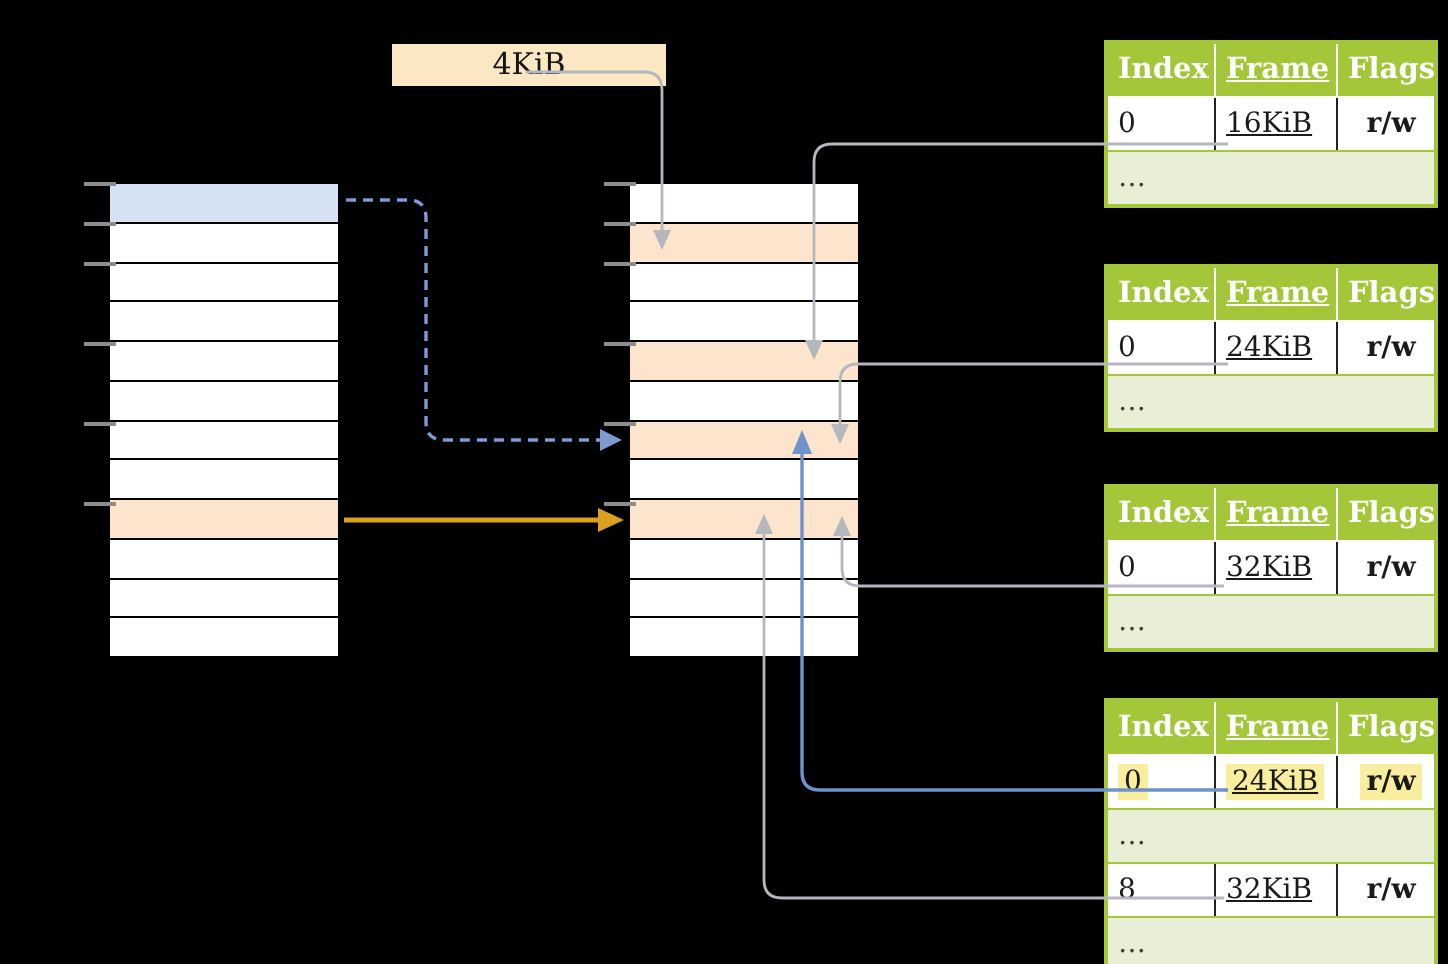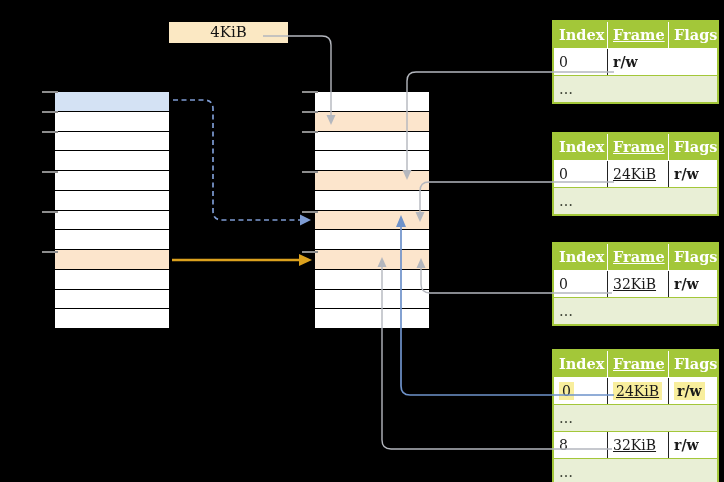--- a/index.html
+++ b/index.html
@@ -3,21 +3,21 @@
 <meta charset="utf-8">
 <style>
   html,body { margin:0; padding:0; background:#000; }
   #canvas {
     position:relative; width:724px; height:482px; overflow:hidden;
     background:var(--background,#000);
     font-family:"DejaVu Serif","Liberation Serif",serif;
   }
   
   .size-label {
-    position:absolute; left:169px; top:22px; width:119px; height:21px;
+    position:absolute; left:196px; top:22px; width:137px; height:21px;
     background:var(--label-bg); color:#141414; font-size:15px;
     text-align:center; line-height:21px; z-index:2;
   }
   
   .memcol { position:absolute; width:118px; height:241px; z-index:1; }
   .memtable {
     position:relative; width:100%; height:100%; box-sizing:border-box;
     border:2px solid var(--memory-border); background:#fff;
     display:grid; grid-template-rows:repeat(12,1fr);
   }
@@ -37,21 +37,21 @@
   .prow { display:flex; height:26px; line-height:26px; }
   .prow + .prow { border-top:1px solid var(--table-green); }
   .prow.header { background:var(--table-green); border-top:none; border-bottom:1.5px solid #fff; }
   .prow.header + .prow { border-top:none; }
   .pcell {
     box-sizing:border-box; padding-left:5px; font-size:14px; color:#1a1a1a;
     overflow:hidden; white-space:nowrap;
   }
   .pcell.c0 { width:54px; }
   .pcell.c1 { width:61px;text-decoration:underline; }
-  .pcell.c2 { flex:1; }
+  .pcell.c2 { flex:1;text-align:center; }
   .prow.header .pcell { color:#fff; font-weight:bold; font-size:14.5px; border-right:1px solid #fff; }
   .prow.header .pcell.c2 { border-right:none; }
   .prow.data .pcell { border-right:1px solid #222; }
   .prow.data .pcell.c2 { border-right:none;font-weight:bold; }
   .prow.ellipsis { background:var(--row-light-green); }
   .prow.ellipsis .pcell { color:#3c4134; }
   .hl { background:var(--yellow-highlight); padding:1px 3px; }
   
   #overlay { position:absolute; left:0; top:0; z-index:5; pointer-events:none; }
   #overlay path { fill:none; }
@@ -119,20 +119,21 @@
 
   <div id="ptables">
       <div class="ptable" style="top: 20px;">
         <div class="prow header">
           <div class="pcell c0">Index</div>
           <div class="pcell c1">Frame</div>
           <div class="pcell c2">Flags</div>
         </div>
         <div class="prow data">
           <div class="pcell c0">0</div>
+          <div class="pcell c1">16KiB</div>
           <div class="pcell c2">r/w</div>
         </div>
         <div class="prow ellipsis">
           <div class="pcell c0">…</div>
           <div class="pcell c1"></div>
           <div class="pcell c2"></div>
         </div>
       </div>
       <div class="ptable" style="top: 132px;">
         <div class="prow header">

